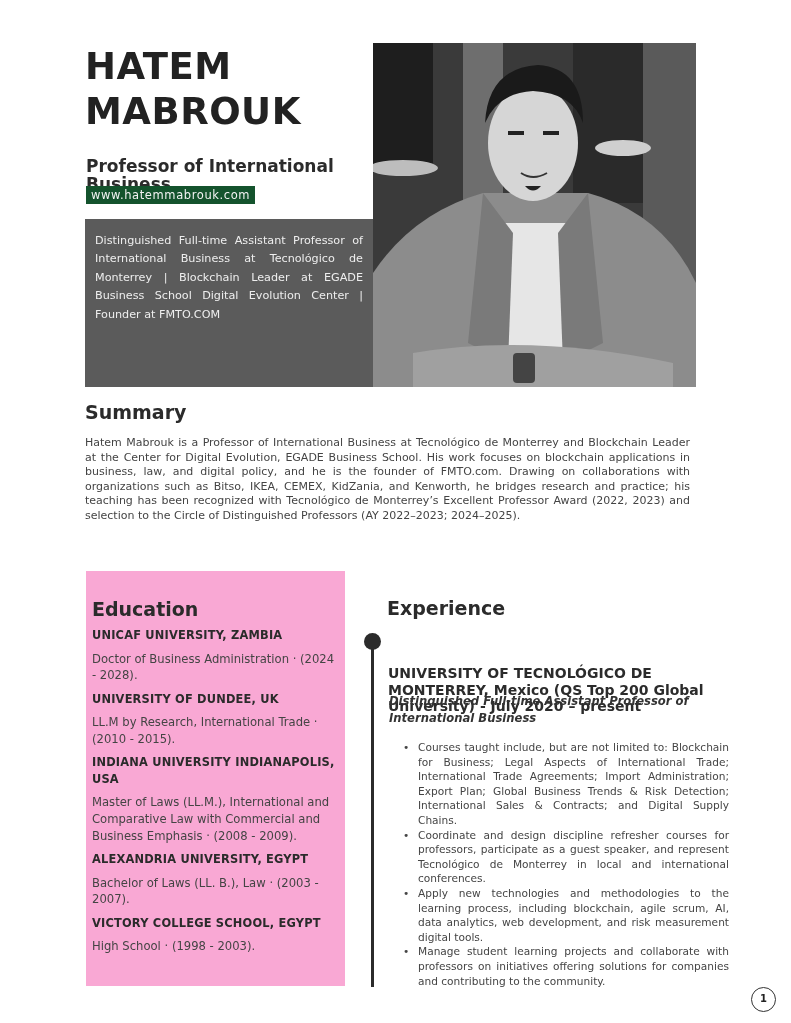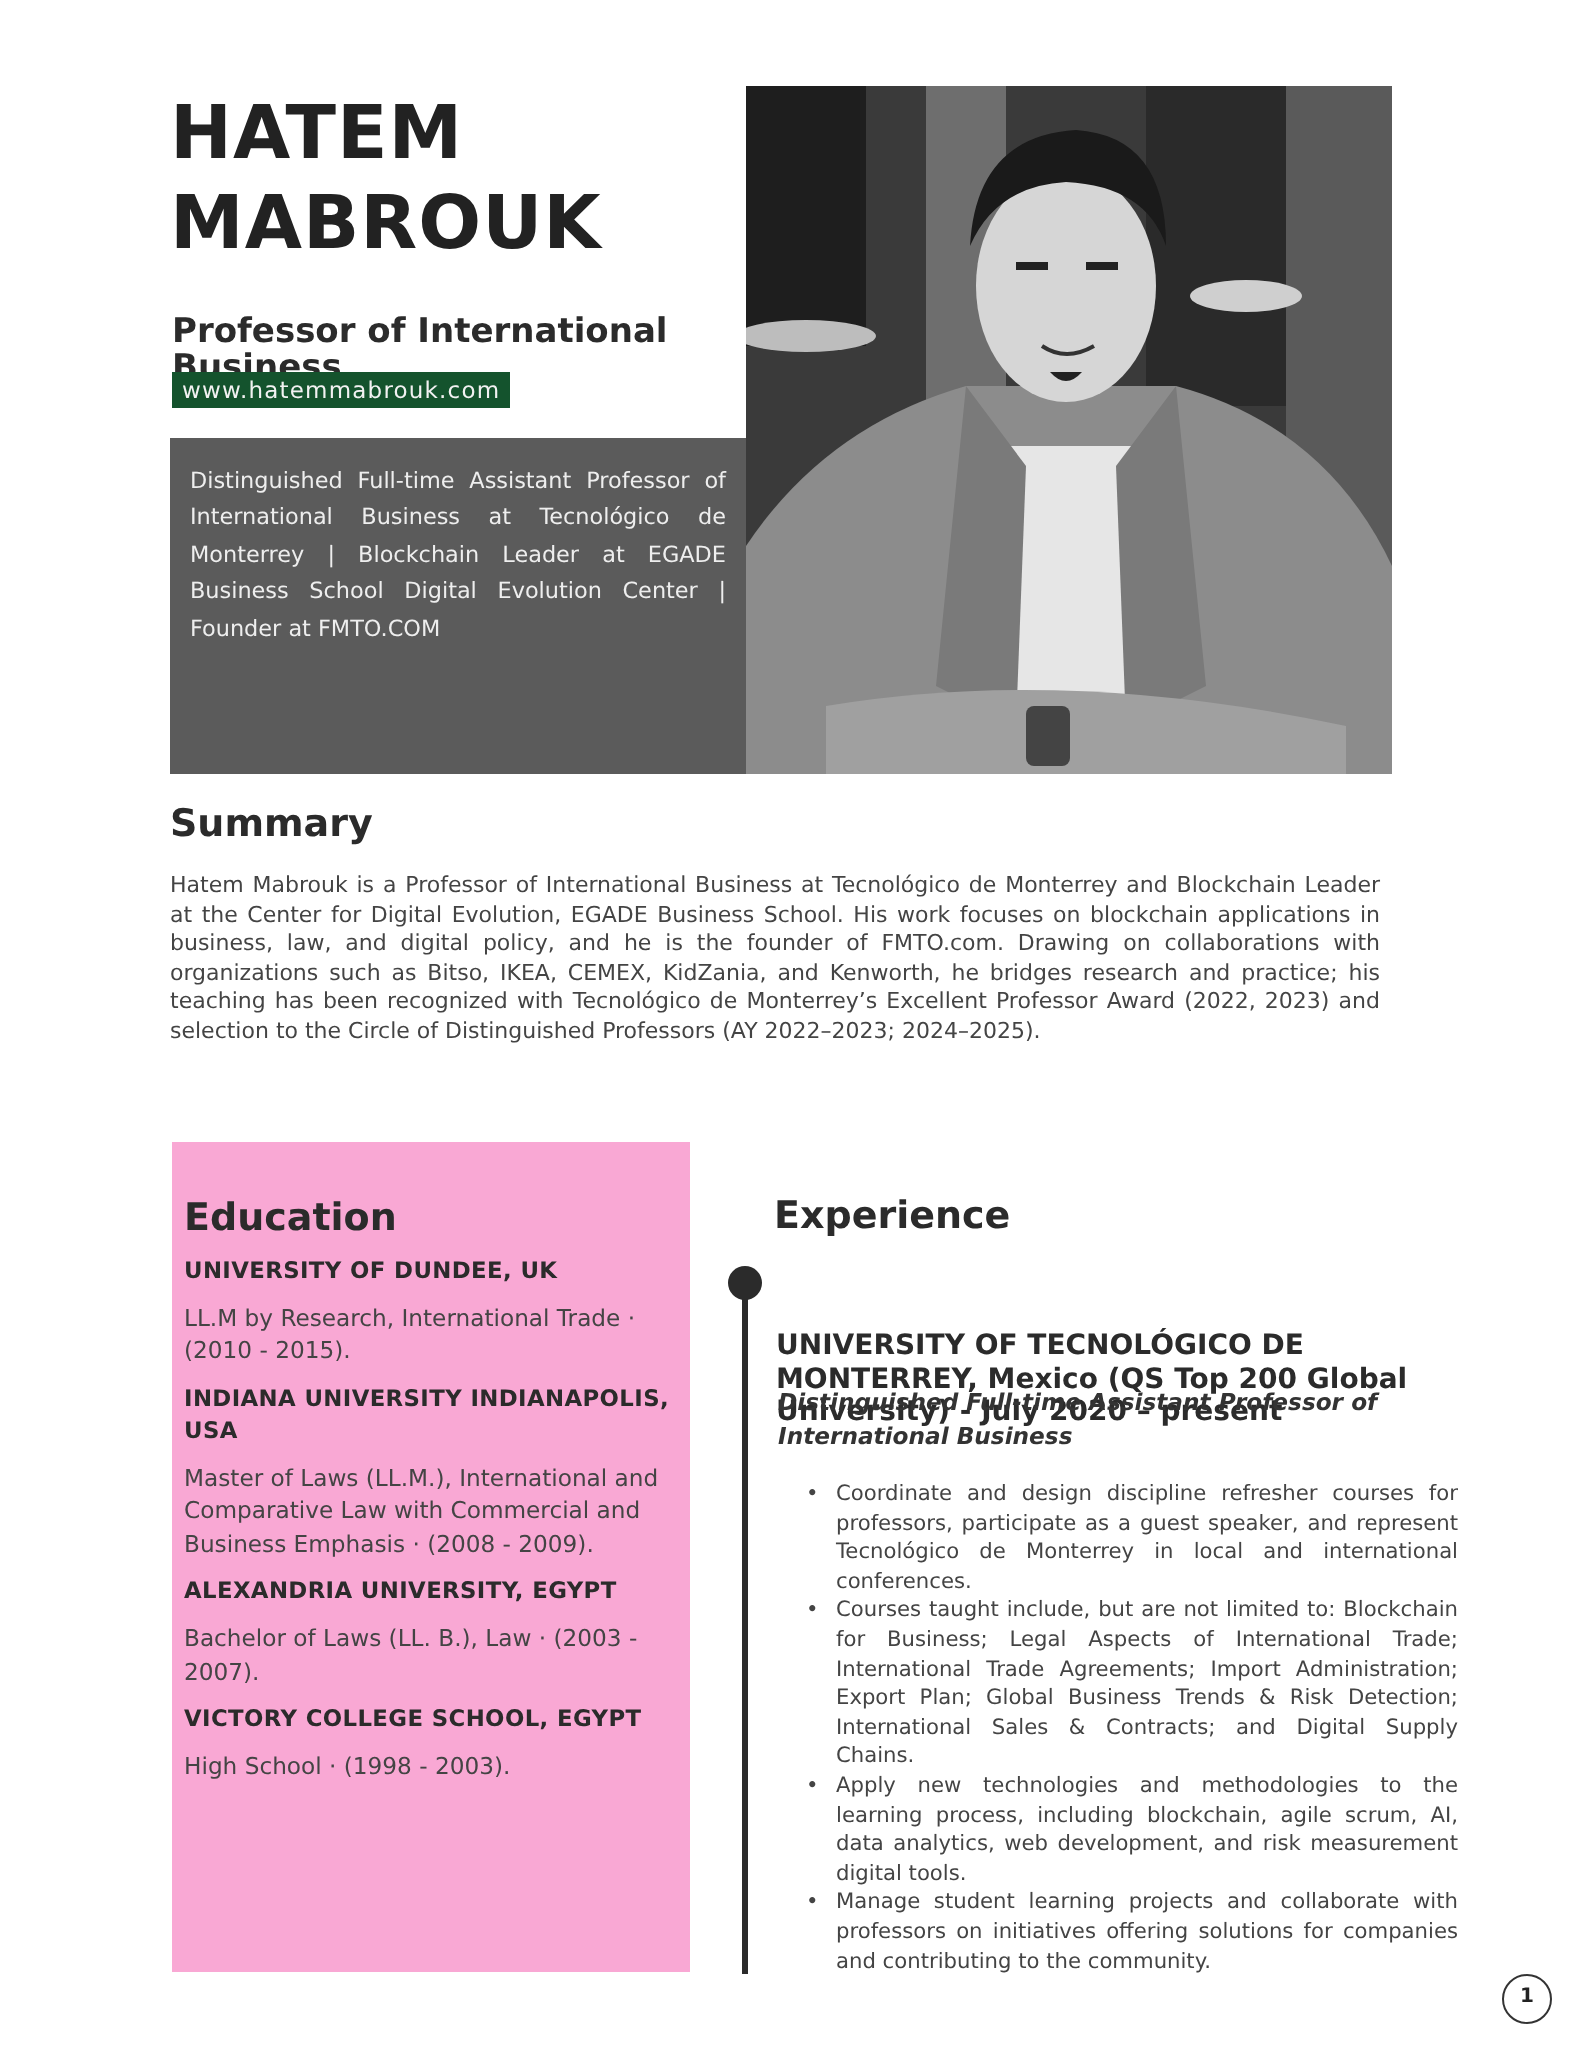--- a/index.html
+++ b/index.html
@@ -125,20 +125,24 @@
     <rect x="140" y="310" width="22" height="30" rx="4" fill="#444"></rect>
   </svg>
 </div>
 
 <h2 class="summary-h">Summary</h2>
 <p class="summary-p">Hatem Mabrouk is a Professor of International Business at Tecnológico de Monterrey and Blockchain Leader at the Center for Digital Evolution, EGADE Business School. His work focuses on blockchain applications in business, law, and digital policy, and he is the founder of FMTO.com. Drawing on collaborations with organizations such as Bitso, IKEA, CEMEX, KidZania, and Kenworth, he bridges research and practice; his teaching has been recognized with Tecnológico de Monterrey’s Excellent Professor Award (2022, 2023) and selection to the Circle of Distinguished Professors (AY 2022–2023; 2024–2025).</p>
 
 <div class="edu-box">
   <h2 class="edu-h">Education</h2>
   <div>
+    <div class="edu-school">UNICAF UNIVERSITY, ZAMBIA</div>
+    <div class="edu-degree">Doctor of Business Administration · (2024 - 2028).</div>
+  </div>
+  <div>
     <div class="edu-school">UNIVERSITY OF DUNDEE, UK</div>
     <div class="edu-degree">LL.M by Research, International Trade · (2010 - 2015).</div>
   </div>
   <div>
     <div class="edu-school">INDIANA UNIVERSITY INDIANAPOLIS, USA</div>
     <div class="edu-degree">Master of Laws (LL.M.), International and Comparative Law with Commercial and Business Emphasis · (2008 - 2009).</div>
   </div>
   <div>
     <div class="edu-school">ALEXANDRIA UNIVERSITY, EGYPT</div>
     <div class="edu-degree">Bachelor of Laws (LL. B.), Law · (2003 - 2007).</div>
@@ -149,19 +153,19 @@
   </div>
 </div>
 
 <h2 class="exp-h">Experience</h2>
 <div class="timeline-line"></div>
 <div class="timeline-dot"></div>
 
 <div class="exp-org">UNIVERSITY OF TECNOLÓGICO DE MONTERREY, Mexico (QS Top 200 Global University) - July 2020 – present</div>
 <div class="exp-role">Distinguished Full-time Assistant Professor of International Business</div>
 <ul class="exp-bullets">
+  <li>Courses taught include, but are not limited to: Blockchain for Business; Legal Aspects of International Trade; International Trade Agreements; Import Administration; Export Plan; Global Business Trends &amp; Risk Detection; International Sales &amp; Contracts; and Digital Supply Chains.</li>
   <li>Coordinate and design discipline refresher courses for professors, participate as a guest speaker, and represent Tecnológico de Monterrey in local and international conferences.</li>
-  <li>Courses taught include, but are not limited to: Blockchain for Business; Legal Aspects of International Trade; International Trade Agreements; Import Administration; Export Plan; Global Business Trends &amp; Risk Detection; International Sales &amp; Contracts; and Digital Supply Chains.</li>
   <li>Apply new technologies and methodologies to the learning process, including blockchain, agile scrum, AI, data analytics, web development, and risk measurement digital tools.</li>
   <li>Manage student learning projects and collaborate with professors on initiatives offering solutions for companies and contributing to the community.</li>
 </ul>
 
 <div class="page-num">1</div>
 
 </body></html>

